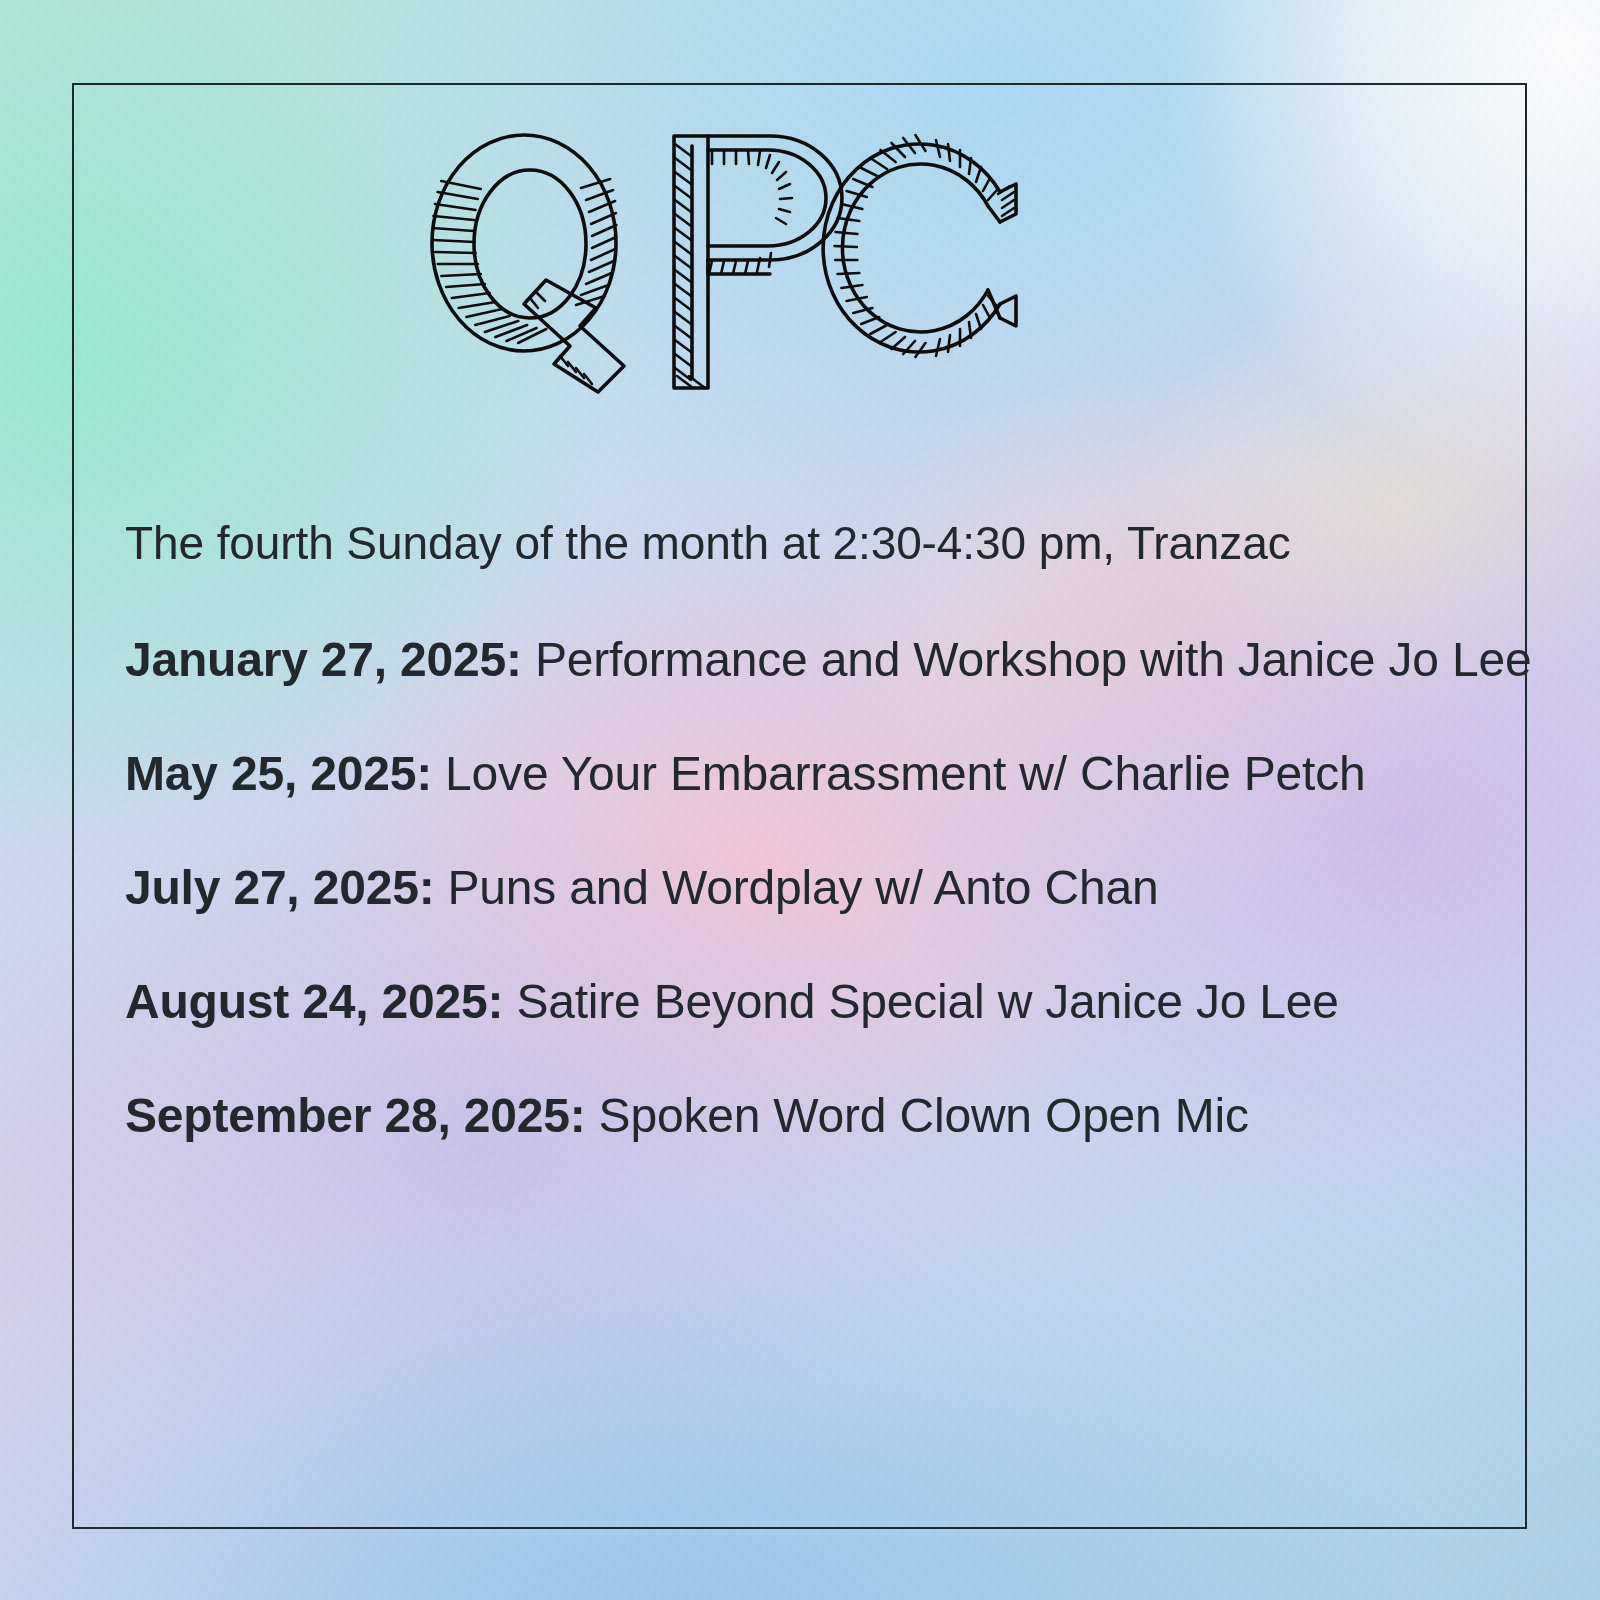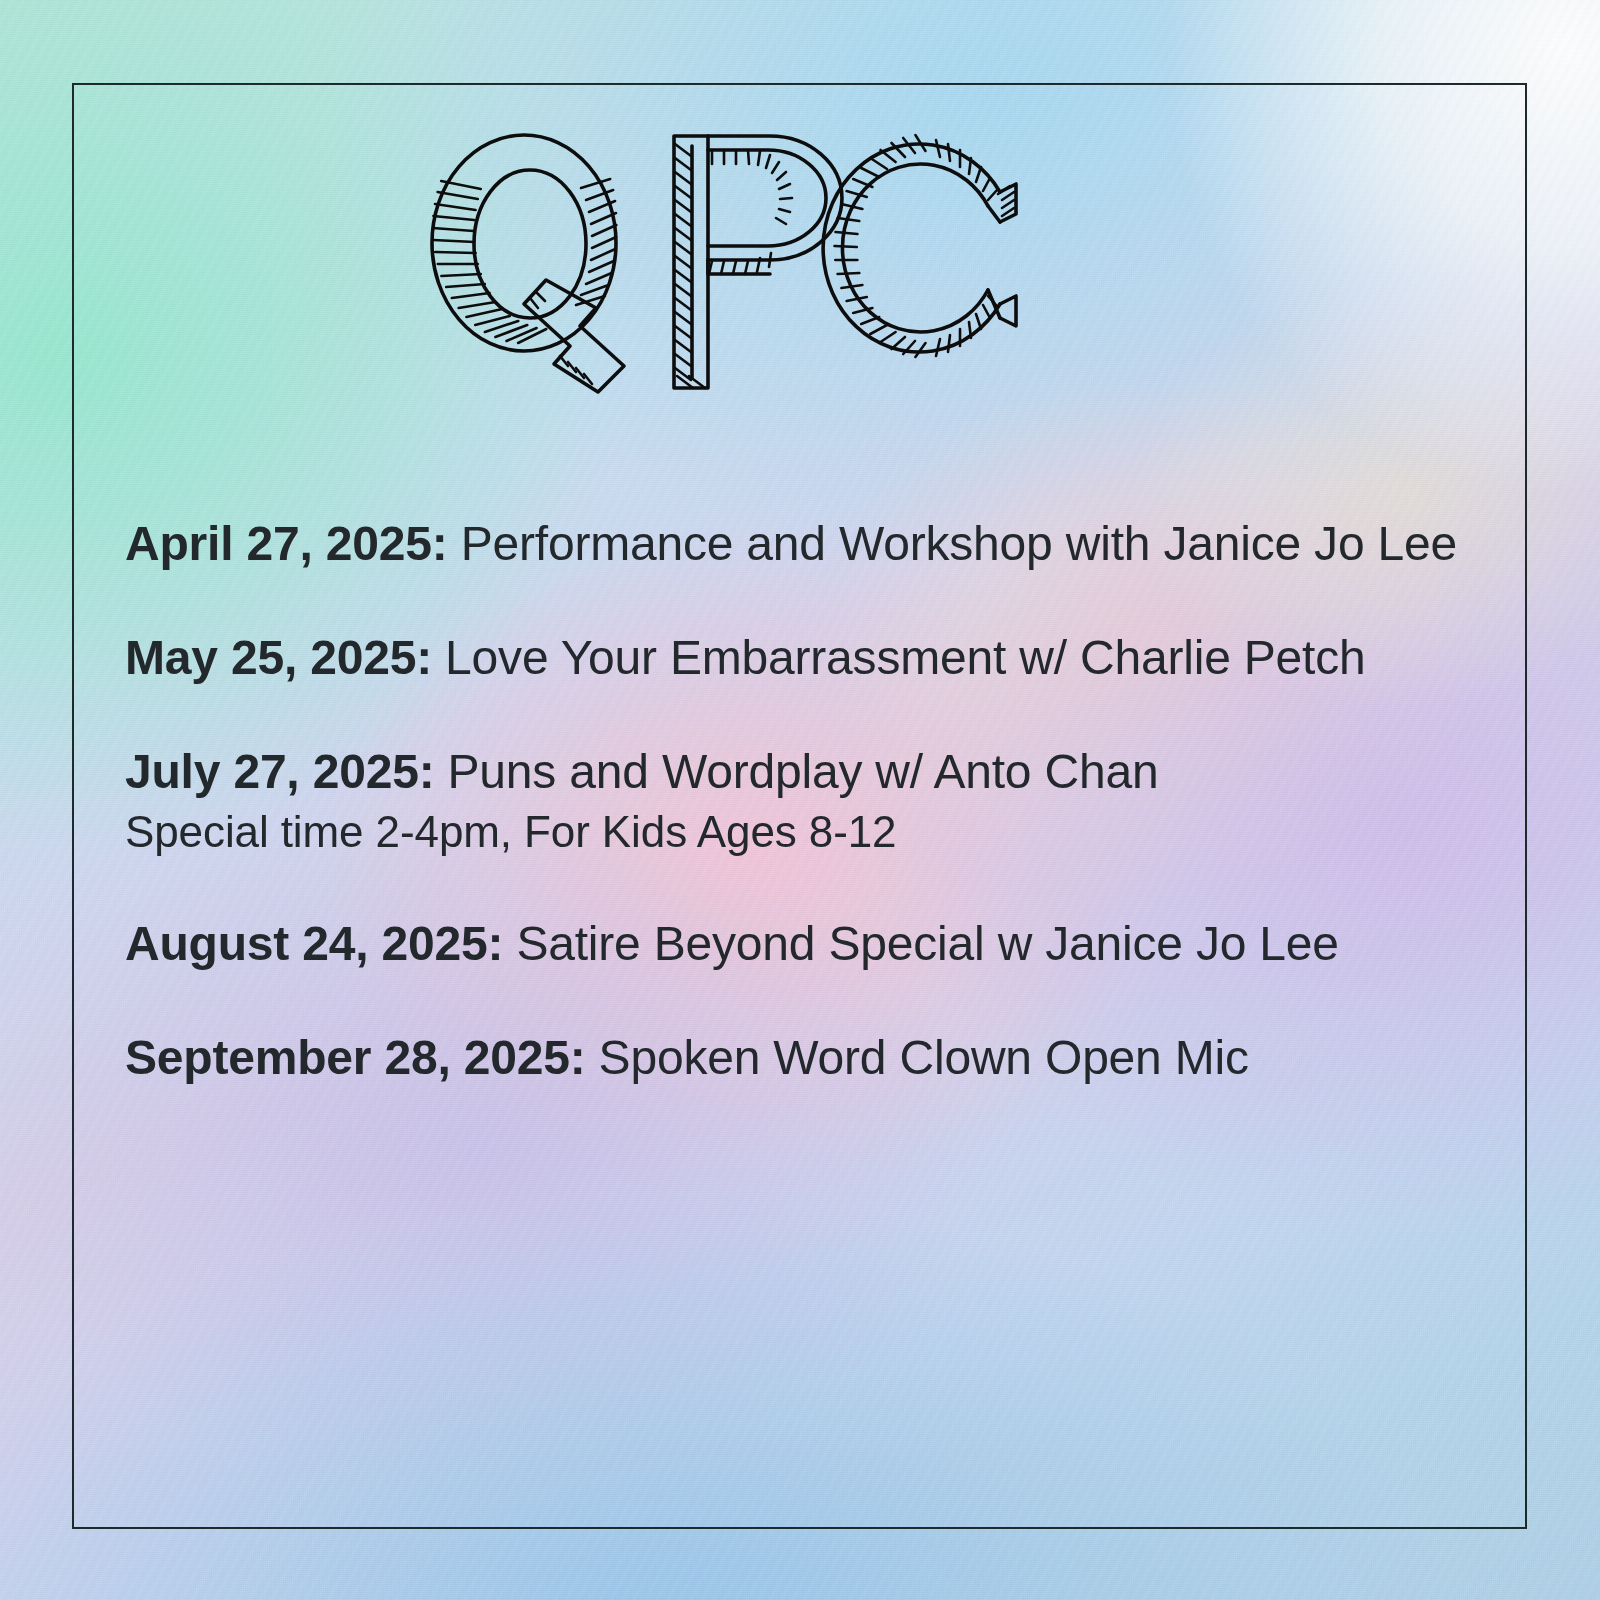--- a/index.html
+++ b/index.html
@@ -403,39 +403,39 @@
             <path d="M 570 190 L 563 177"></path>
             <path d="M 577 178 L 568 168"></path>
           </g>
         </g>
       </g>
     </svg>
   </div>
 
   <div id="content">
 
+    <p class="tagline">The fourth Sunday of the month at 2:30-4:30 pm, Tranzac</p>
 
     <div class="event">
       <div class="event-main">
-        <span class="event-date">April 27, 2025:</span><span class="event-title"> Performance and Workshop with Janice Jo Lee</span>
+        <span class="event-date">January 27, 2025:</span><span class="event-title"> Performance and Workshop with Janice Jo Lee</span>
       </div>
     </div>
 
     <div class="event">
       <div class="event-main">
         <span class="event-date">May 25, 2025:</span><span class="event-title"> Love Your Embarrassment w/ Charlie Petch</span>
       </div>
     </div>
 
 
     <div class="event">
       <div class="event-main">
         <span class="event-date">July 27, 2025:</span><span class="event-title"> Puns and Wordplay w/ Anto Chan</span>
       </div>
-      <div class="event-sub">Special time 2-4pm, For Kids Ages 8-12</div>
     </div>
 
     <div class="event">
       <div class="event-main">
         <span class="event-date">August 24, 2025:</span><span class="event-title"> Satire Beyond Special w Janice Jo Lee</span>
       </div>
     </div>
 
     <div class="event">
       <div class="event-main">

